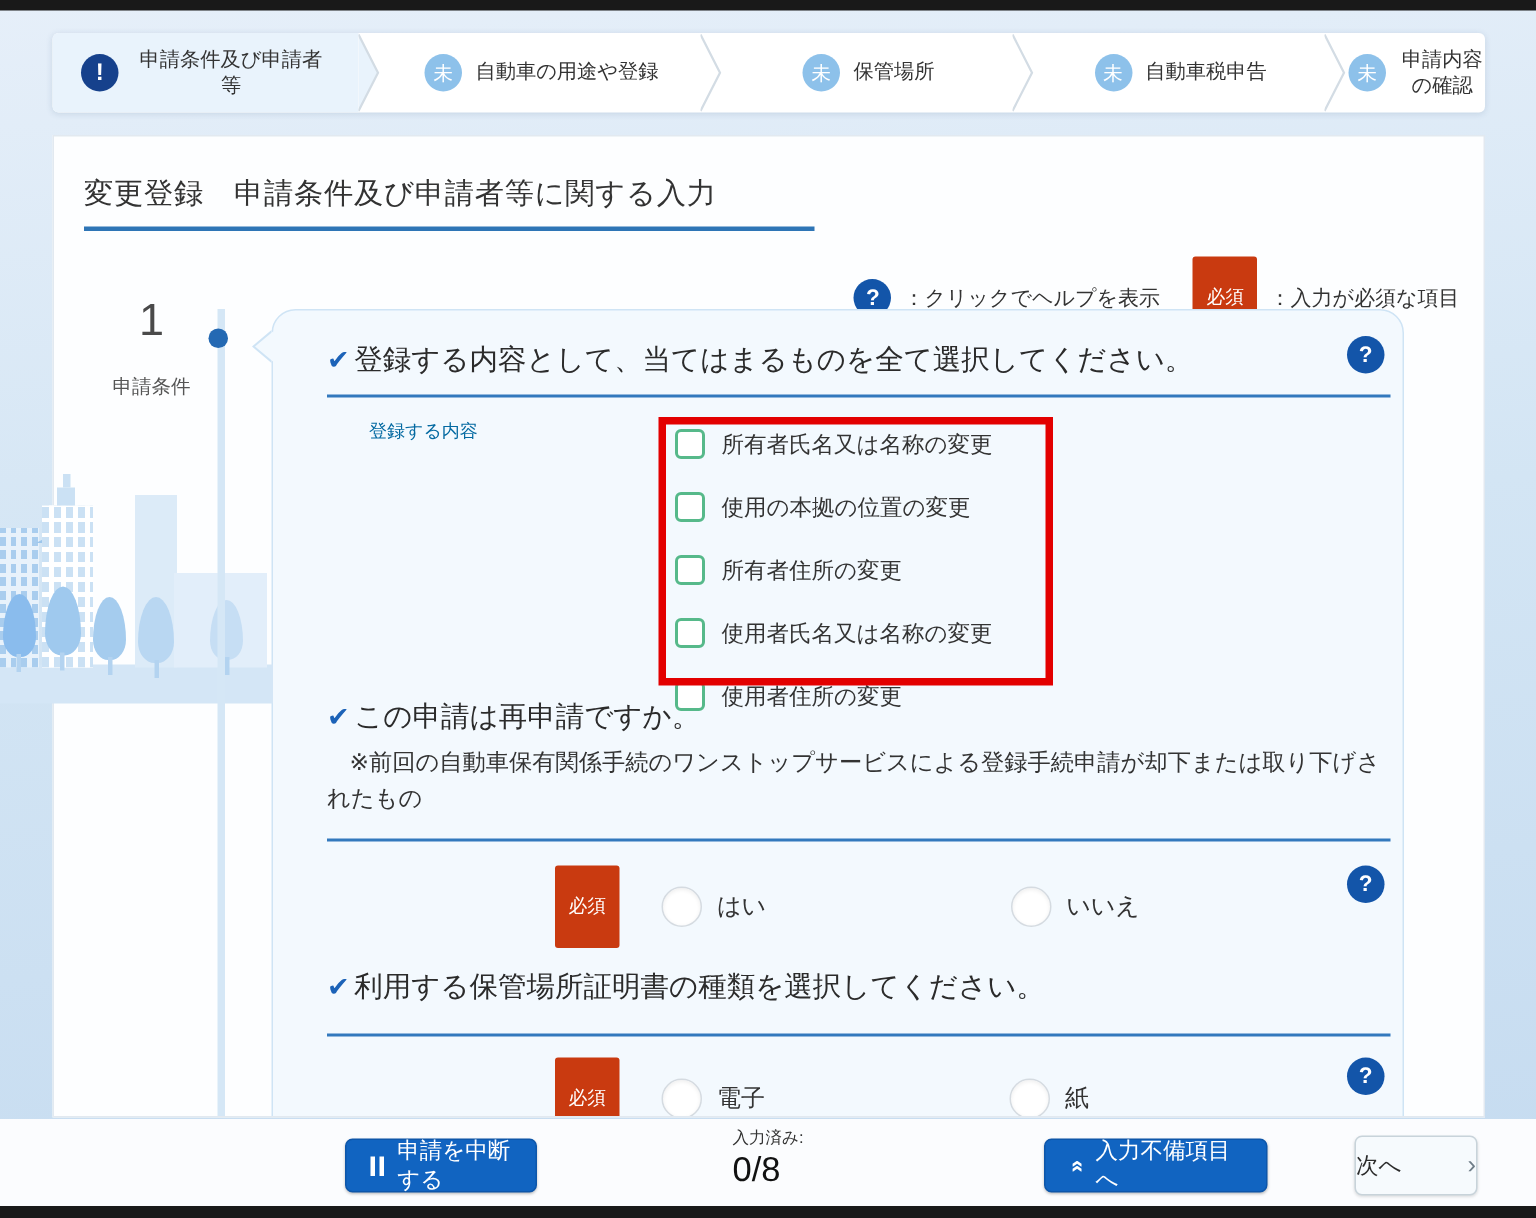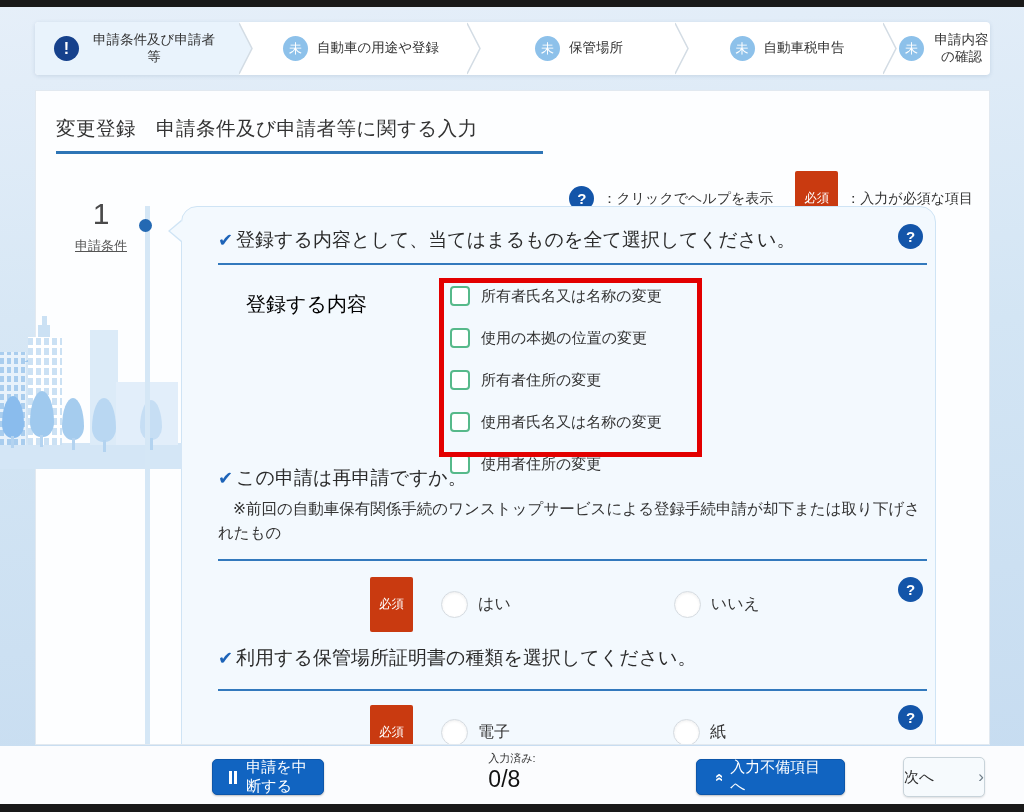--- a/index.html
+++ b/index.html
@@ -57,41 +57,41 @@
   .page-title { position:absolute; left:20px; top:24px; font-size:19.5px; color:#333; letter-spacing:.5px; }
   .title-rule { position:absolute; left:20px; top:60px; width:487px; height:3px; background:#2e75b6; }
   .legend { position:absolute; right:16px; top:80px; display:flex; align-items:center; gap:8px; font-size:14px; color:#333; }
   .help { width:25px; height:25px; border-radius:50%; background:#1355a9; color:#fff; font-weight:bold;
           font-size:15px; display:flex; align-items:center; justify-content:center; cursor:pointer; flex:0 0 25px; }
   .req-badge { background:#c93a10; color:#fff; font-size:12.5px; padding:19px 9px; border-radius:2px; }
   .legend .req-badge { margin-left:14px; }
 
   .section-head { position:absolute; left:23px; top:108px; width:84px; text-align:center; }
   .section-num { font-size:30px; color:#4a4a4a; line-height:1; }
-  .section-name { font-size:13px; color:#555; margin-top:8px;text-decoration:underline; }
+  .section-name { font-size:13px; color:#555; margin-top:20px; }
 
   .rail { position:absolute; left:145px; top:206px; width:5px; height:538px; background:#d5e7f6; z-index:4; }
   .rail-dot { position:absolute; left:139px; top:219px; width:13px; height:13px; border-radius:50%; background:#2469b3; z-index:5; }
 
   
   .bubble { position:absolute; left:145px; top:115px; width:755px; height:562px; background:#f3f9fe;
             border:1px solid #cfe4f5; border-radius:16px; }
   .bubble::before { content:''; position:absolute; left:-14px; top:13px; width:0; height:0;
                     border:11px solid transparent; border-left:none; border-right:13px solid #cfe4f5; }
   .bubble::after  { content:''; position:absolute; left:-12px; top:14px; width:0; height:0;
                     border:10px solid transparent; border-left:none; border-right:12px solid #f3f9fe; }
   .q-title { position:absolute; left:36px; display:flex; align-items:center; gap:3px; font-size:19px; color:#2b2b2b; }
   .check { color:#1c63b8; font-size:18px; }
   .q1-title { top:20px; } .q2-title { top:258px; } .q3-title { top:438px; }
   .q-rule { position:absolute; left:36px; right:8px; height:2px; background:#3279bd; }
   .r1 { top:56px; } .r2 { top:352px; } .r3 { top:482px; }
   .q-help { position:absolute; right:12px; }
   .h1 { top:17px; } .h2 { top:370px; } .h3 { top:498px; }
 
-  .field-label { position:absolute; left:64px; top:84px; font-size:20px; color:#000000; }
+  .field-label { position:absolute; left:64px; top:72px; font-size:12px; color:#0369a1; }
   .cb-col { position:absolute; left:268px; top:78px; display:flex; flex-direction:column; gap:20px; }
   .cb-row { display:flex; align-items:center; gap:11px; height:22px; cursor:pointer; }
   .cb { width:20px; height:20px; background:#fff; border:2px solid #56b98a; border-radius:4px; flex:0 0 20px; }
   .cb-label { font-size:15px; color:#333; }
   .hl-red { position:absolute; left:257px; top:71px; width:263px; height:179px; border:5px solid #e30000; z-index:6; pointer-events:none; }
 
   .q-note { position:absolute; left:36px; top:290px; width:712px; font-size:15.5px; color:#333;
             line-height:1.55; text-indent:15px; }
 
   .opt-row { position:absolute; left:188px; right:60px; display:flex; align-items:center; }
@@ -101,21 +101,21 @@
            box-shadow:inset 0 1px 3px rgba(0,0,0,.07); flex:0 0 27px; }
   .radio-label { font-size:16px; color:#333; margin-left:10px; }
   .opt { display:flex; align-items:center; cursor:pointer; }
   .opt.second { margin-left:163px; }
 
   
   .footer { position:absolute; left:0; top:746px; width:1024px; height:58px; background:#fbfcfe; z-index:5; }
   .btn-blue { position:absolute; height:36px; background:#1164c1; border:1px solid #0d56aa; border-radius:5px;
               color:#fff; font-size:15px; display:flex; align-items:center; justify-content:center; gap:9px;
               padding:0 16px; cursor:pointer; box-shadow:0 1px 2px rgba(0,0,0,.25); }
-  .btn-pause { left:212px; top:13px; width:112px; }
+  .btn-pause { left:230px; top:13px; width:128px; }
   .btn-incomplete { left:696px; top:13px; width:149px; }
   .pause-icon { width:10px; height:13px; border-left:3px solid #fff; border-right:3px solid #fff; }
   .up-icon { display:inline-block; transform:rotate(-90deg); font-size:15px; font-weight:bold; }
   .progress { position:absolute; left:50%; top:5px; transform:translateX(-50%); text-align:left; }
   .progress-label { font-size:11px; color:#333; }
   .progress-value { font-size:23px; color:#111; line-height:1.15; }
   .btn-next { position:absolute; left:903px; top:11px; width:82px; height:40px; background:#f6fafd;
               border:1px solid #c8d3da; border-radius:5px; color:#2b2b2b; font-size:15px; display:flex;
               align-items:center; justify-content:space-between; gap:8px; cursor:pointer; box-shadow:0 1px 2px rgba(0,0,0,.12); }
   .next-chev { color:#6f7d88; font-size:17px; }

